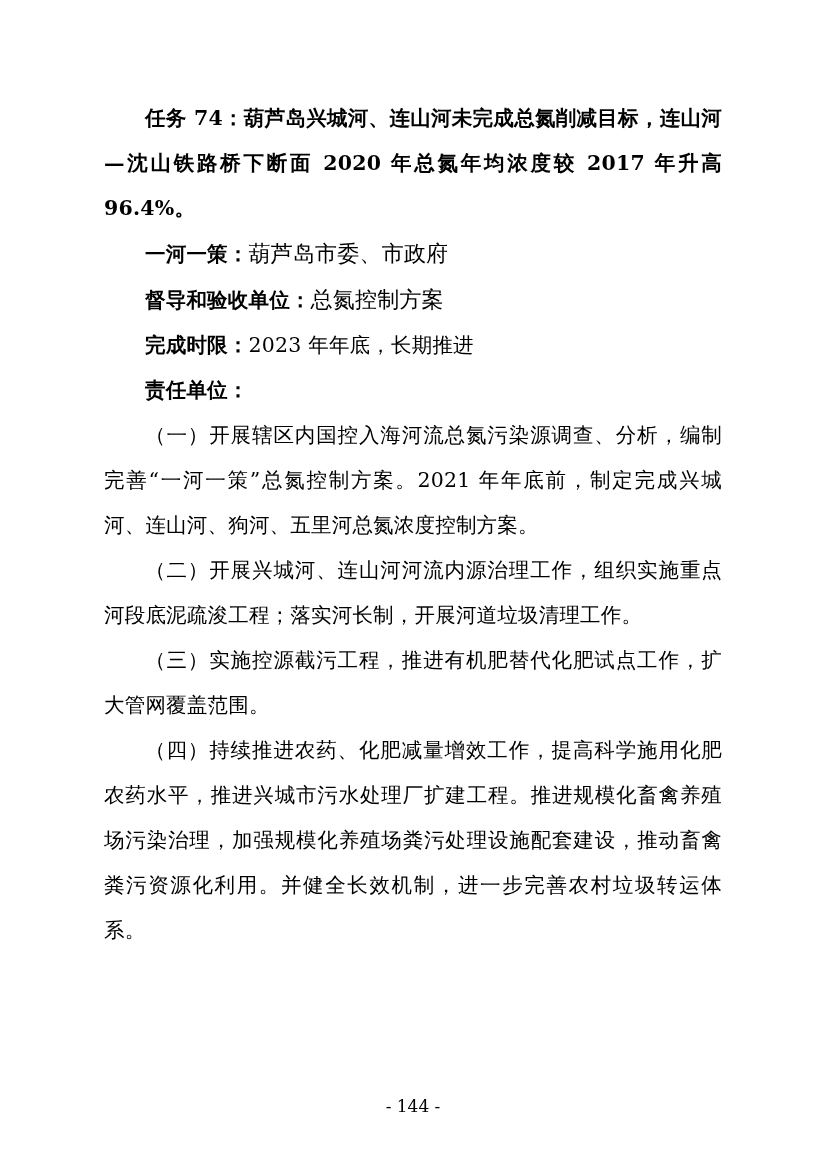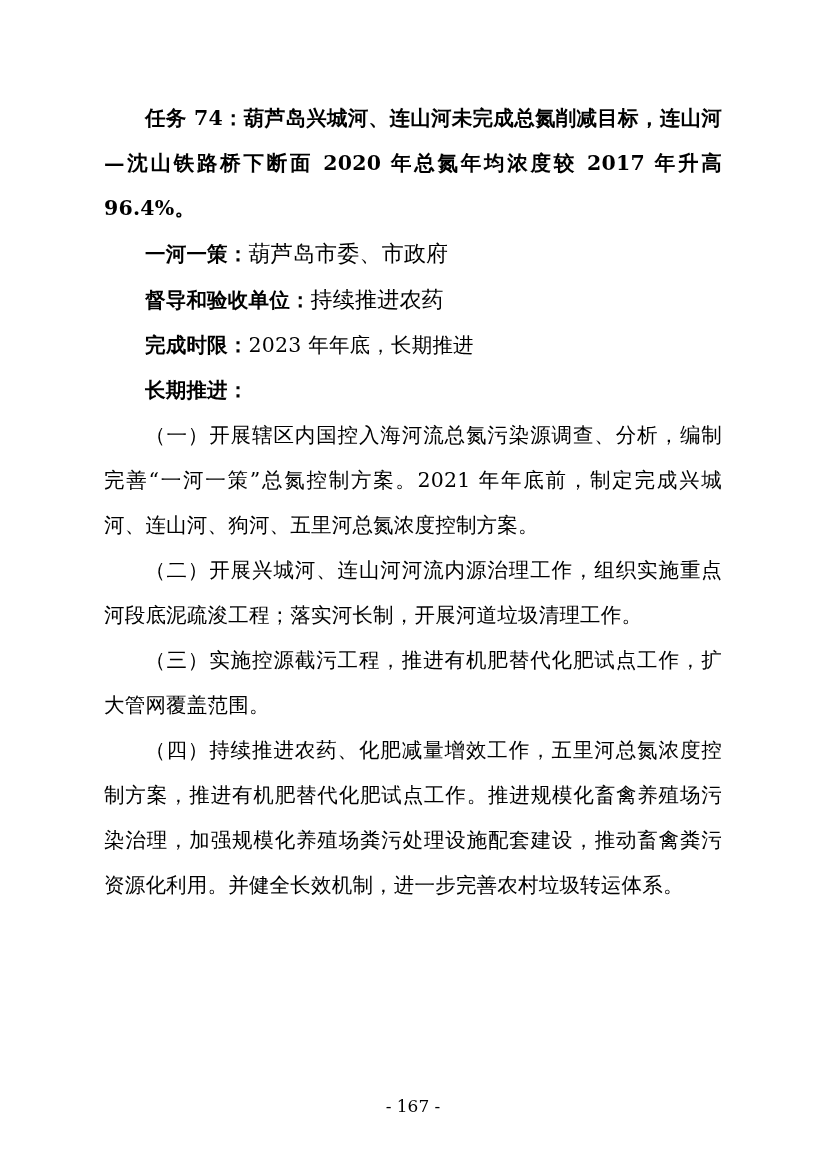--- a/index.html
+++ b/index.html
@@ -65,33 +65,33 @@
 
     <p class="para-title">
       <span class="lead">任务 74：</span><span class="lead">葫芦岛兴城河、连山河未完成总氮削减目标，连山河—沈山铁路桥下断面 2020 年总氮年均浓度较 2017 年升高 96.4%。</span>
     </p>
 
     <p class="para">
       <span class="label">一河一策：</span><span class="small-body">葫芦岛市委、市政府</span>
     </p>
 
     <p class="para">
-      <span class="label">督导和验收单位：</span><span class="small-body">持续推进农药</span>
+      <span class="label">督导和验收单位：</span><span class="small-body">总氮控制方案</span>
     </p>
 
 
     <p class="para">
       <span class="label">完成时限：</span><span>2023 年年底，长期推进</span>
     </p>
 
     <p class="para">
-      <span class="label">长期推进：</span>
+      <span class="label">责任单位：</span>
     </p>
 
     <p class="para">（一）开展辖区内国控入海河流总氮污染源调查、分析，编制完善“一河一策”总氮控制方案。2021 年年底前，制定完成兴城河、连山河、狗河、五里河总氮浓度控制方案。</p>
     <p class="para">（二）开展兴城河、连山河河流内源治理工作，组织实施重点河段底泥疏浚工程；落实河长制，开展河道垃圾清理工作。</p>
     <p class="para">（三）实施控源截污工程，推进有机肥替代化肥试点工作，扩大管网覆盖范围。</p>
-    <p class="para">（四）持续推进农药、化肥减量增效工作，五里河总氮浓度控制方案，推进有机肥替代化肥试点工作。推进规模化畜禽养殖场污染治理，加强规模化养殖场粪污处理设施配套建设，推动畜禽粪污资源化利用。并健全长效机制，进一步完善农村垃圾转运体系。</p>
+    <p class="para">（四）持续推进农药、化肥减量增效工作，提高科学施用化肥农药水平，推进兴城市污水处理厂扩建工程。推进规模化畜禽养殖场污染治理，加强规模化养殖场粪污处理设施配套建设，推动畜禽粪污资源化利用。并健全长效机制，进一步完善农村垃圾转运体系。</p>
 
   </div>
 
-  <div class="footer">- 167 -</div>
+  <div class="footer">- 144 -</div>
 </div>
 
 </body></html>

